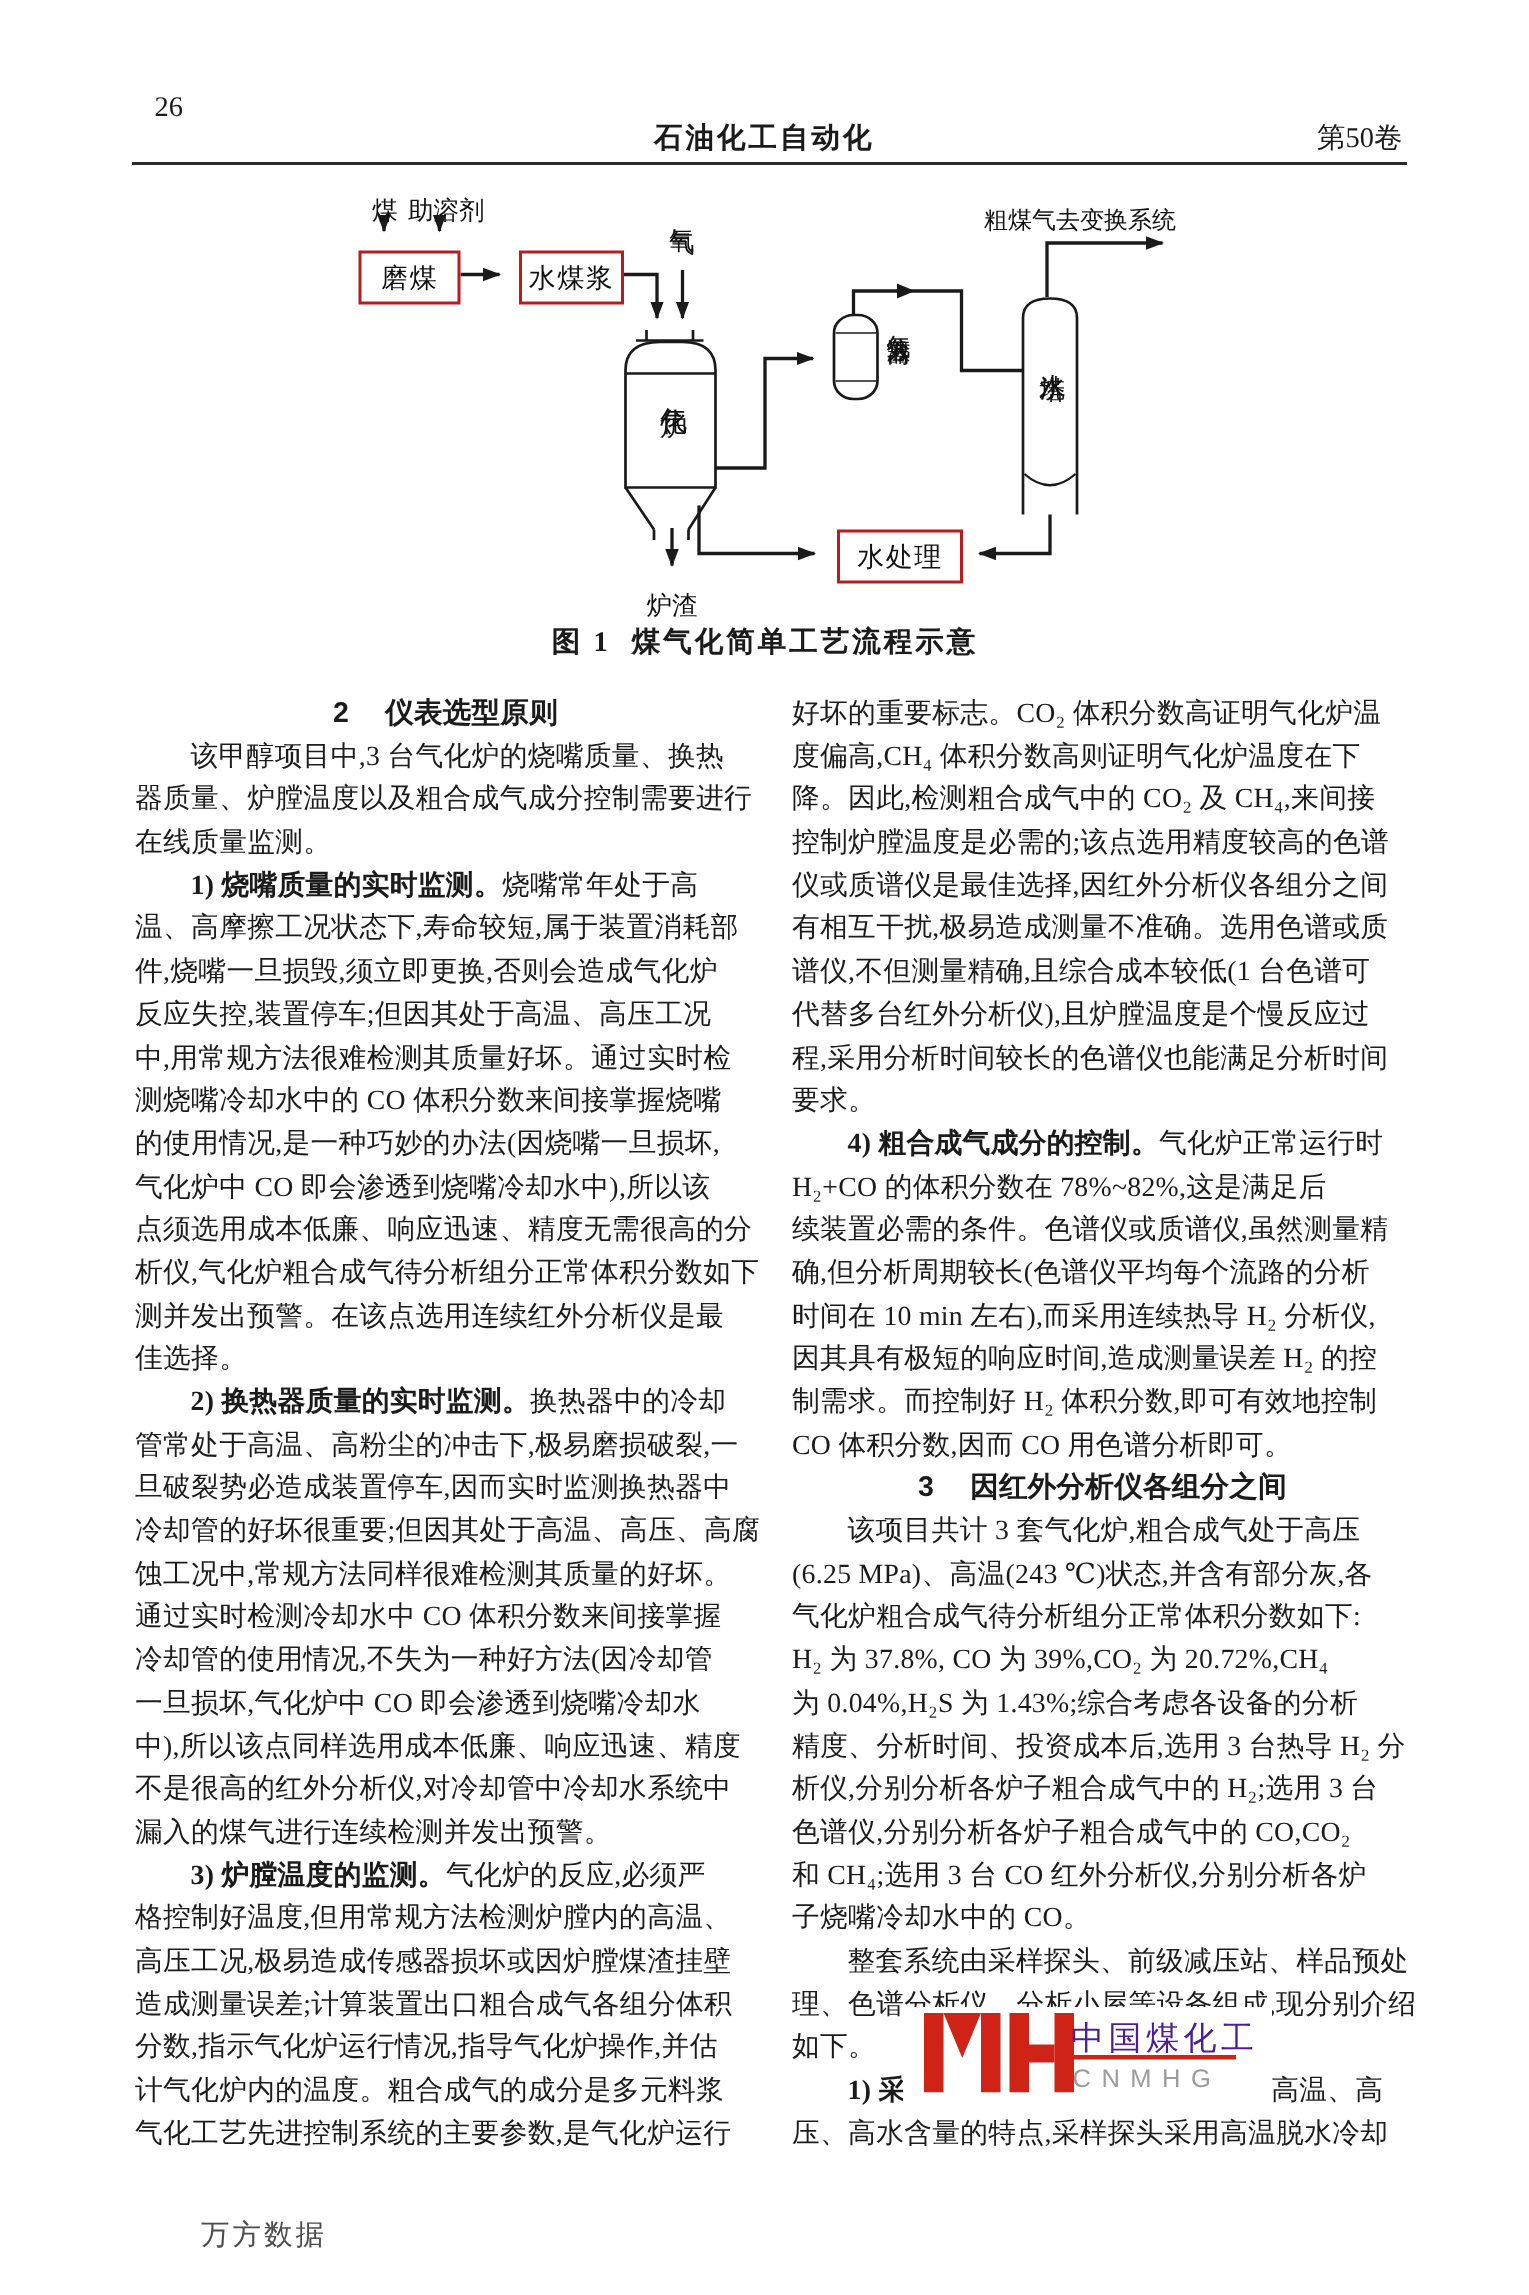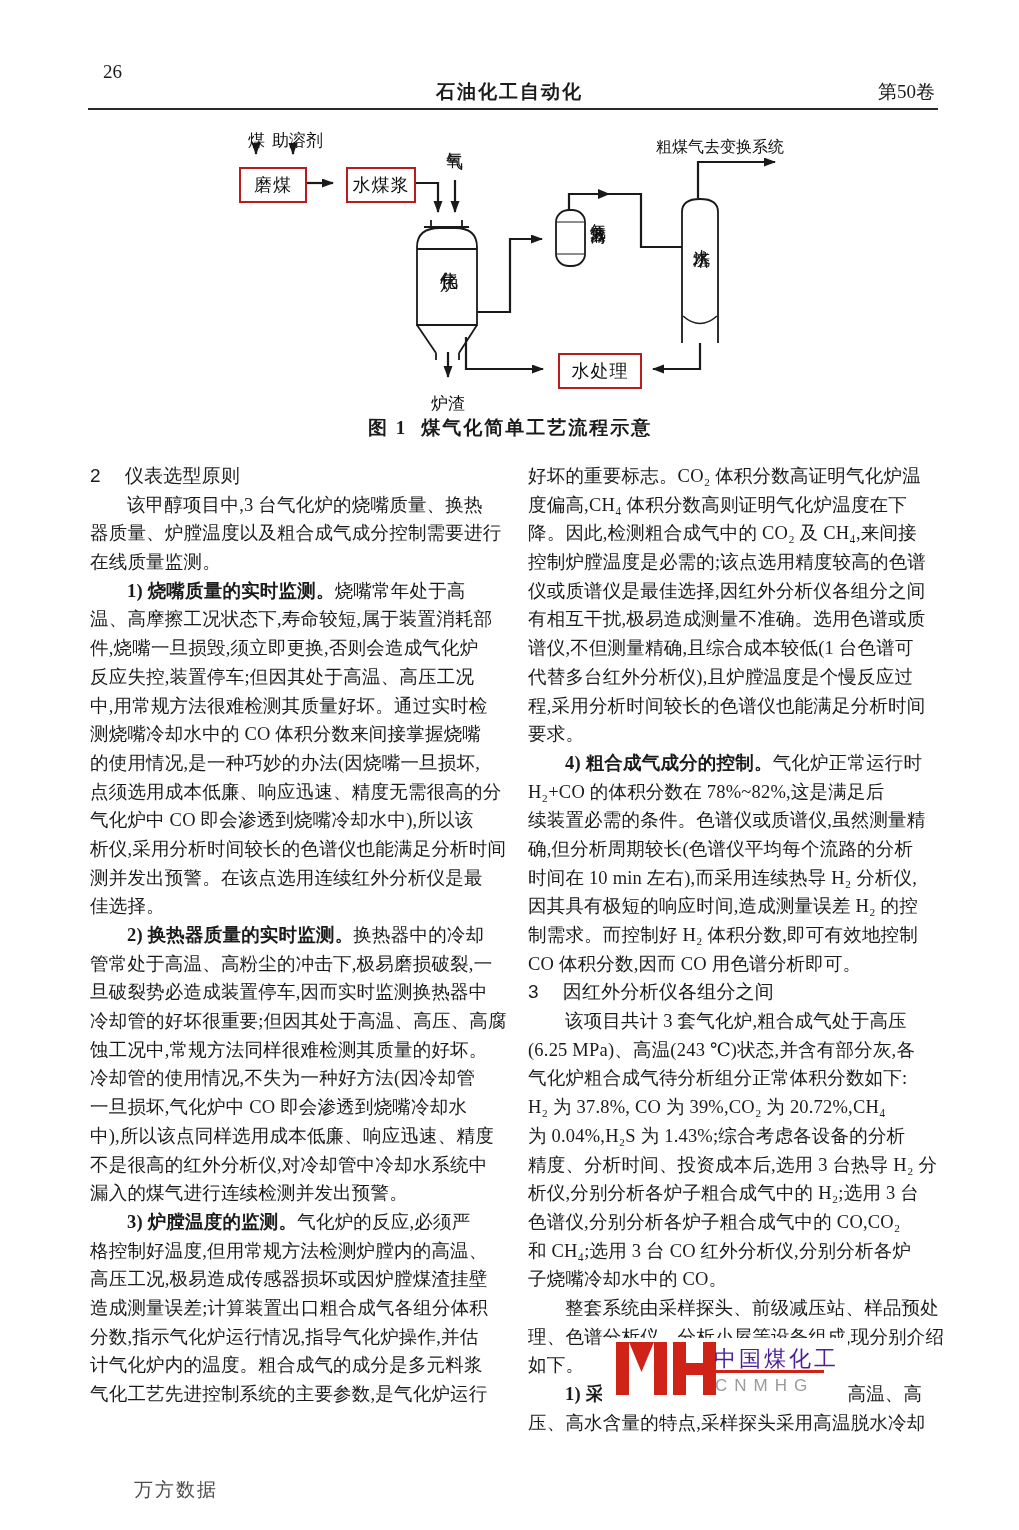--- a/index.html
+++ b/index.html
@@ -20,21 +20,21 @@
   .dbox{position:absolute;border:2px solid #b91c1c;background:#fff;display:flex;align-items:center;justify-content:center;font-size:18px;color:#111;letter-spacing:1px;}
   .fig-caption{position:absolute;left:330px;top:415px;width:360px;text-align:center;font-size:19px;font-weight:600;letter-spacing:2px;}
   .fig-caption .pref{margin-right:14px;}
   
   .col{position:absolute;top:462px;width:414px;}
   .col-left{left:90px;}
   .col-right{left:528px;}
   .line{height:28.7px;line-height:28.7px;font-size:18.5px;white-space:nowrap;letter-spacing:0.2px;}
   .line.indent{padding-left:37px;}
   .line .brun{font-family:Liberation Serif, serif;font-weight:700;}
-  .line.heading{font-family:"Liberation Sans","DejaVu Sans",sans-serif;font-weight:400;font-size:19px;}
+  .line.heading{font-family:"Liberation Sans","DejaVu Sans",sans-serif;font-weight:700;font-size:19px;text-align:center;}
   .line.heading .hnum{margin-right:24px;}
   
   .wm{position:absolute;left:602px;top:1338px;width:246px;height:66px;background:#ffffff;}
   .wm-logo{position:absolute;left:14px;top:4px;}
   .wm-cn{position:absolute;left:112px;top:6px;font-size:22px;color:#4c1d95;letter-spacing:3px;font-family:"Liberation Sans","DejaVu Sans",sans-serif;}
   .wm-rule{position:absolute;left:112px;top:32px;width:110px;height:3px;background:#cf2318;}
   .wm-en{position:absolute;left:113px;top:38px;font-size:17px;color:#9b9b9b;letter-spacing:7px;font-family:"Liberation Sans","DejaVu Sans",sans-serif;}
   
   .footer-wm{position:absolute;left:90px;top:1477px;font-size:19px;color:#4c4c4c;letter-spacing:2px;font-family:"Liberation Sans","DejaVu Sans",sans-serif;margin-left:44px;}
 </style>
@@ -120,30 +120,31 @@
     <div class="line indent"><span>该甲醇项目中,3 台气化炉的烧嘴质量、换热</span></div>
     <div class="line"><span>器质量、炉膛温度以及粗合成气成分控制需要进行</span></div>
     <div class="line"><span>在线质量监测。</span></div>
     <div class="line indent"><span class="brun">1) 烧嘴质量的实时监测。</span><span>烧嘴常年处于高</span></div>
     <div class="line"><span>温、高摩擦工况状态下,寿命较短,属于装置消耗部</span></div>
     <div class="line"><span>件,烧嘴一旦损毁,须立即更换,否则会造成气化炉</span></div>
     <div class="line"><span>反应失控,装置停车;但因其处于高温、高压工况</span></div>
     <div class="line"><span>中,用常规方法很难检测其质量好坏。通过实时检</span></div>
     <div class="line"><span>测烧嘴冷却水中的 CO 体积分数来间接掌握烧嘴</span></div>
     <div class="line"><span>的使用情况,是一种巧妙的办法(因烧嘴一旦损坏,</span></div>
+    <div class="line"><span>气化炉中 CO 即会渗透到烧嘴冷却水中),所以该</span></div>
     <div class="line"><span>点须选用成本低廉、响应迅速、精度无需很高的分</span></div>
-    <div class="line"><span>气化炉中 CO 即会渗透到烧嘴冷却水中),所以该</span></div>
-    <div class="line"><span>析仪,采用分析时间较长的色谱仪也能满足分析时间</span></div>
+    <div class="line"><span>析仪,气化炉粗合成气待分析组分正常体积分数如下</span></div>
     <div class="line"><span>测并发出预警。在该点选用连续红外分析仪是最</span></div>
     <div class="line"><span>佳选择。</span></div>
     <div class="line indent"><span class="brun">2) 换热器质量的实时监测。</span><span>换热器中的冷却</span></div>
     <div class="line"><span>管常处于高温、高粉尘的冲击下,极易磨损破裂,一</span></div>
     <div class="line"><span>旦破裂势必造成装置停车,因而实时监测换热器中</span></div>
     <div class="line"><span>冷却管的好坏很重要;但因其处于高温、高压、高腐</span></div>
     <div class="line"><span>蚀工况中,常规方法同样很难检测其质量的好坏。</span></div>
+    <div class="line"><span>通过实时检测冷却水中 CO 体积分数来间接掌握</span></div>
     <div class="line"><span>冷却管的使用情况,不失为一种好方法(因冷却管</span></div>
     <div class="line"><span>一旦损坏,气化炉中 CO 即会渗透到烧嘴冷却水</span></div>
     <div class="line"><span>中),所以该点同样选用成本低廉、响应迅速、精度</span></div>
     <div class="line"><span>不是很高的红外分析仪,对冷却管中冷却水系统中</span></div>
     <div class="line"><span>漏入的煤气进行连续检测并发出预警。</span></div>
     <div class="line indent"><span class="brun">3) 炉膛温度的监测。</span><span>气化炉的反应,必须严</span></div>
     <div class="line"><span>格控制好温度,但用常规方法检测炉膛内的高温、</span></div>
     <div class="line"><span>高压工况,极易造成传感器损坏或因炉膛煤渣挂壁</span></div>
     <div class="line"><span>造成测量误差;计算装置出口粗合成气各组分体积</span></div>
     <div class="line"><span>分数,指示气化炉运行情况,指导气化炉操作,并估</span></div>

